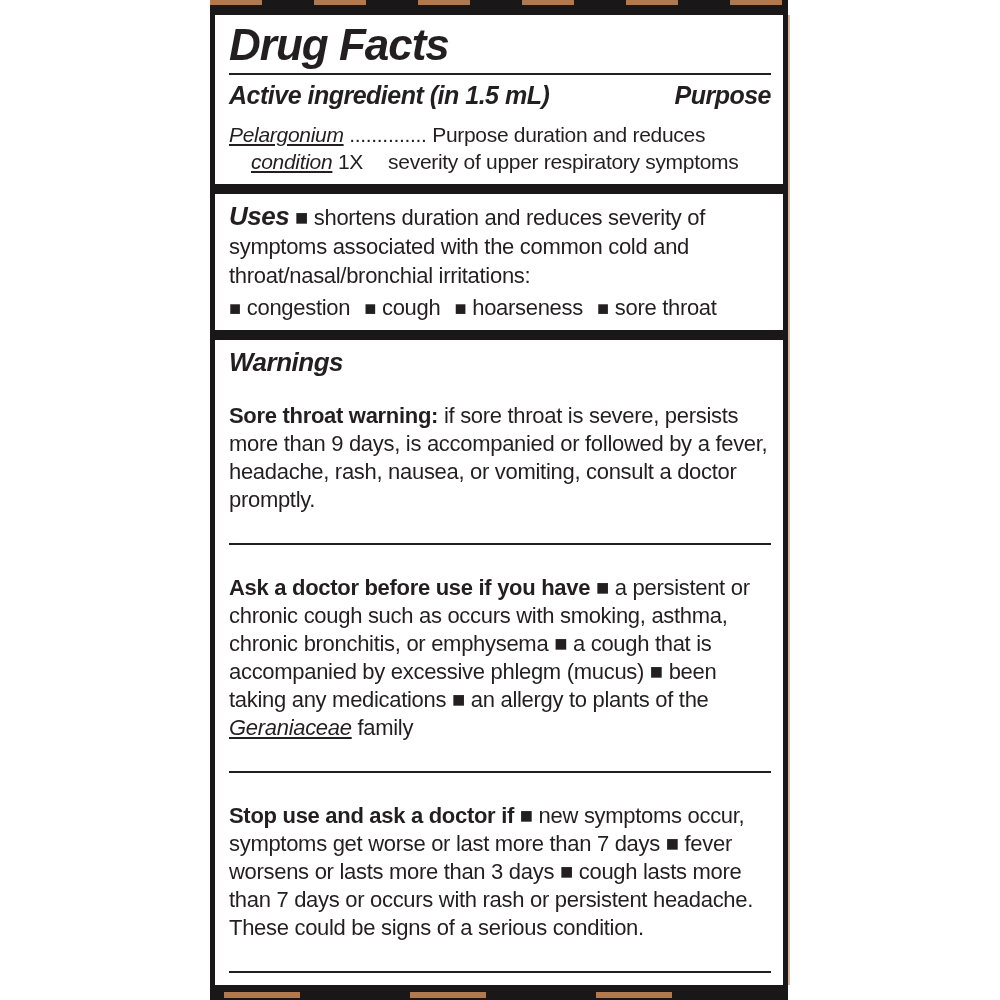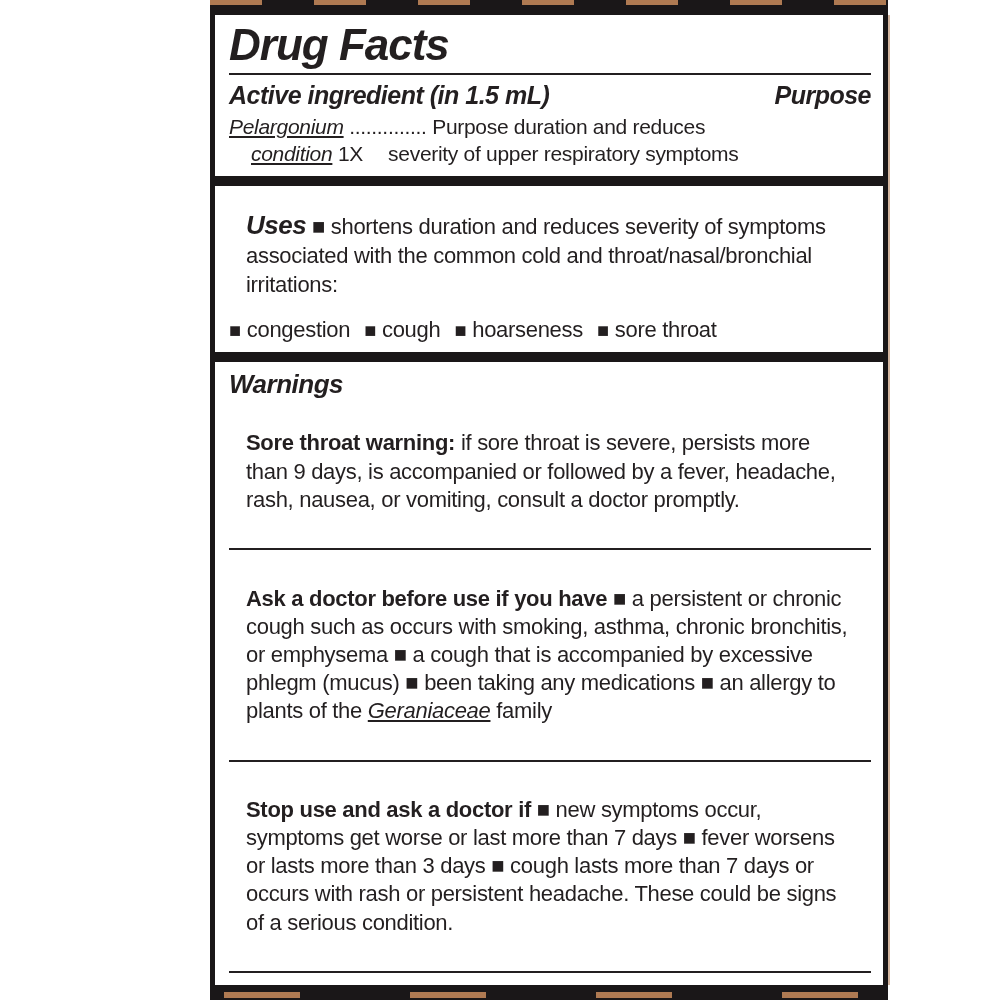--- a/index.html
+++ b/index.html
@@ -6,21 +6,21 @@
   .page{
     position:relative;
     width:1000px;height:1000px;
     background:#ffffff;
     font-family:"Liberation Sans","DejaVu Sans",sans-serif;
     color:#231f20;
     overflow:hidden;
   }
   .label-wrap{
     position:absolute;left:210px;top:0;
-    width:678px;height:1000px;
+    width:578px;height:1000px;
     display:flex;flex-direction:column;
   }
   
   .edge{height:15px;background:#1a1718;position:relative;flex:none;}
   .edge-top::before{
     content:"";position:absolute;top:0;left:0;right:0;height:5px;
     background:repeating-linear-gradient(90deg,#af7a52 0 52px,#1a1718 52px 104px);
   }
   .edge-bottom::after{
     content:"";position:absolute;bottom:2px;left:14px;right:14px;height:6px;
@@ -36,31 +36,31 @@
   .bar{flex:none;height:10px;background:#1a1718;}
   .sec{padding:6px 12px 8px 14px;}
   .hd-title{
     font-size:44px;font-weight:700;font-style:italic;
     letter-spacing:-1px;line-height:1.1;
   }
   .hairline{border-bottom:2px solid #231f20;margin:4px 0 6px 0;}
   .ai-head{
     display:flex;justify-content:space-between;align-items:baseline;
     font-size:25px;font-weight:700;font-style:italic;letter-spacing:-0.5px;
-    margin-bottom:4px;
+    margin-bottom:12px;
   }
   .ai-row{font-size:21px;letter-spacing:-0.3px;line-height:1.28;white-space:nowrap;}
   .ai-row .it{font-style:italic;}
   .ai-line2{padding-left:22px;}
   .gap-sm{display:inline-block;width:14px;}
   .body-txt{font-size:22px;line-height:1.28;letter-spacing:-0.3px;}
   .hd-it{font-size:26px;font-weight:700;font-style:italic;letter-spacing:-0.5px;}
   .b{font-weight:700;}
   .it{font-style:italic;text-decoration:underline;}
-  p.para{margin:17px;}
+  p.para{margin:0;}
   .bullet-line{
     display:flex;align-items:baseline;gap:6px;margin-top:4px;
     font-size:22px;letter-spacing:-0.3px;white-space:nowrap;
   }
   .bullet-line .grp{display:flex;align-items:baseline;gap:6px;margin-right:8px;}
   .mark{font-size:20px;line-height:1;}
   .sec-warn{
     flex:1;display:flex;flex-direction:column;justify-content:space-between;
     padding:6px 12px 6px 14px;
     border-radius:12px;

